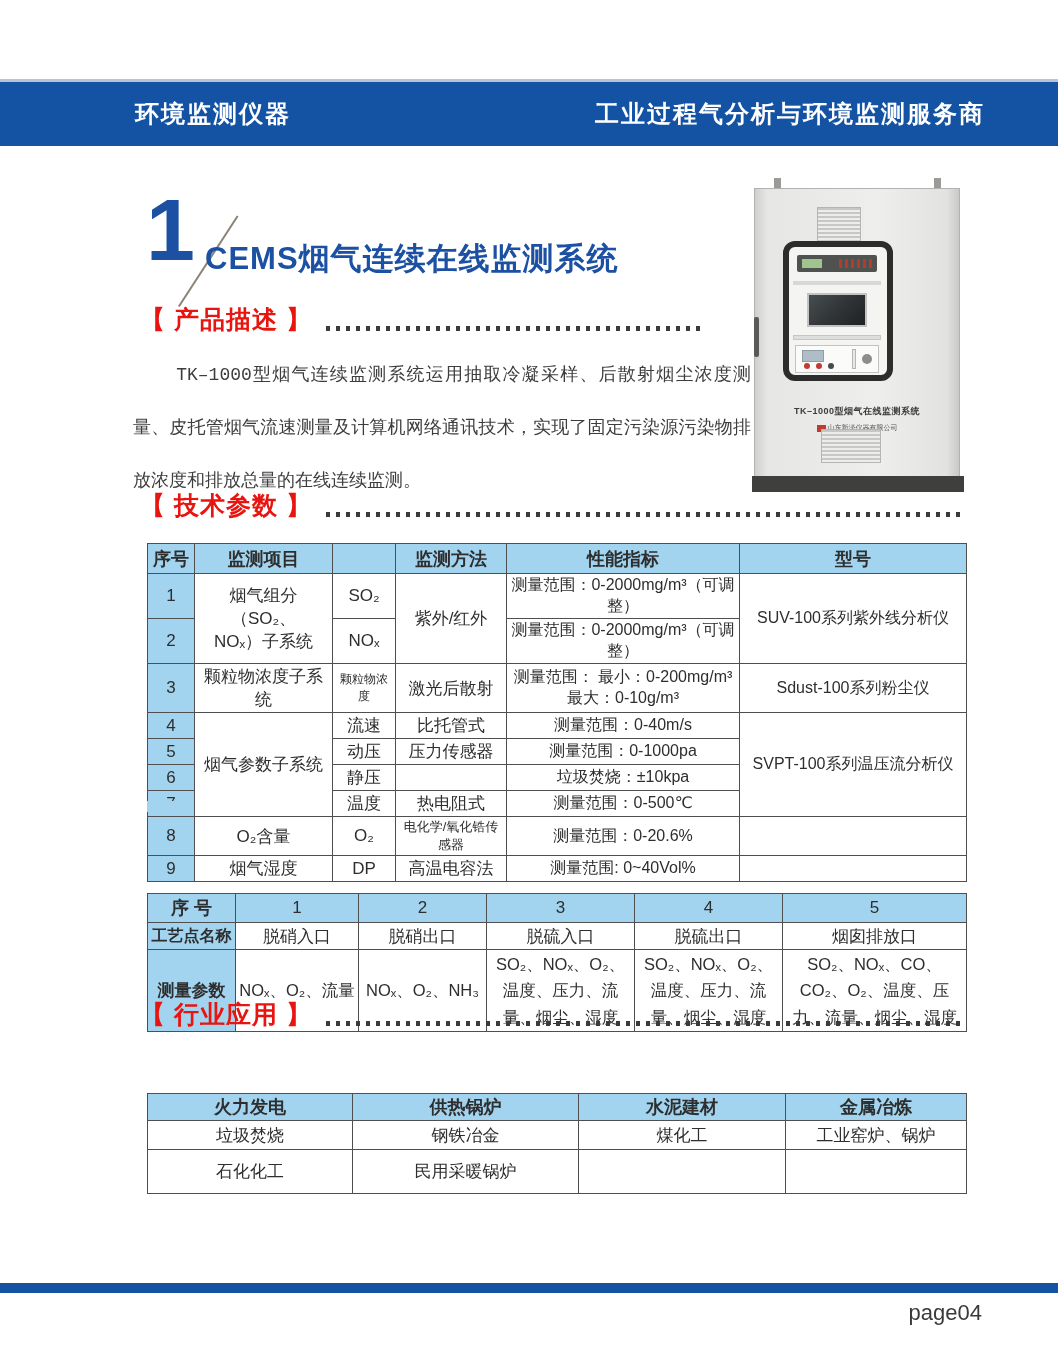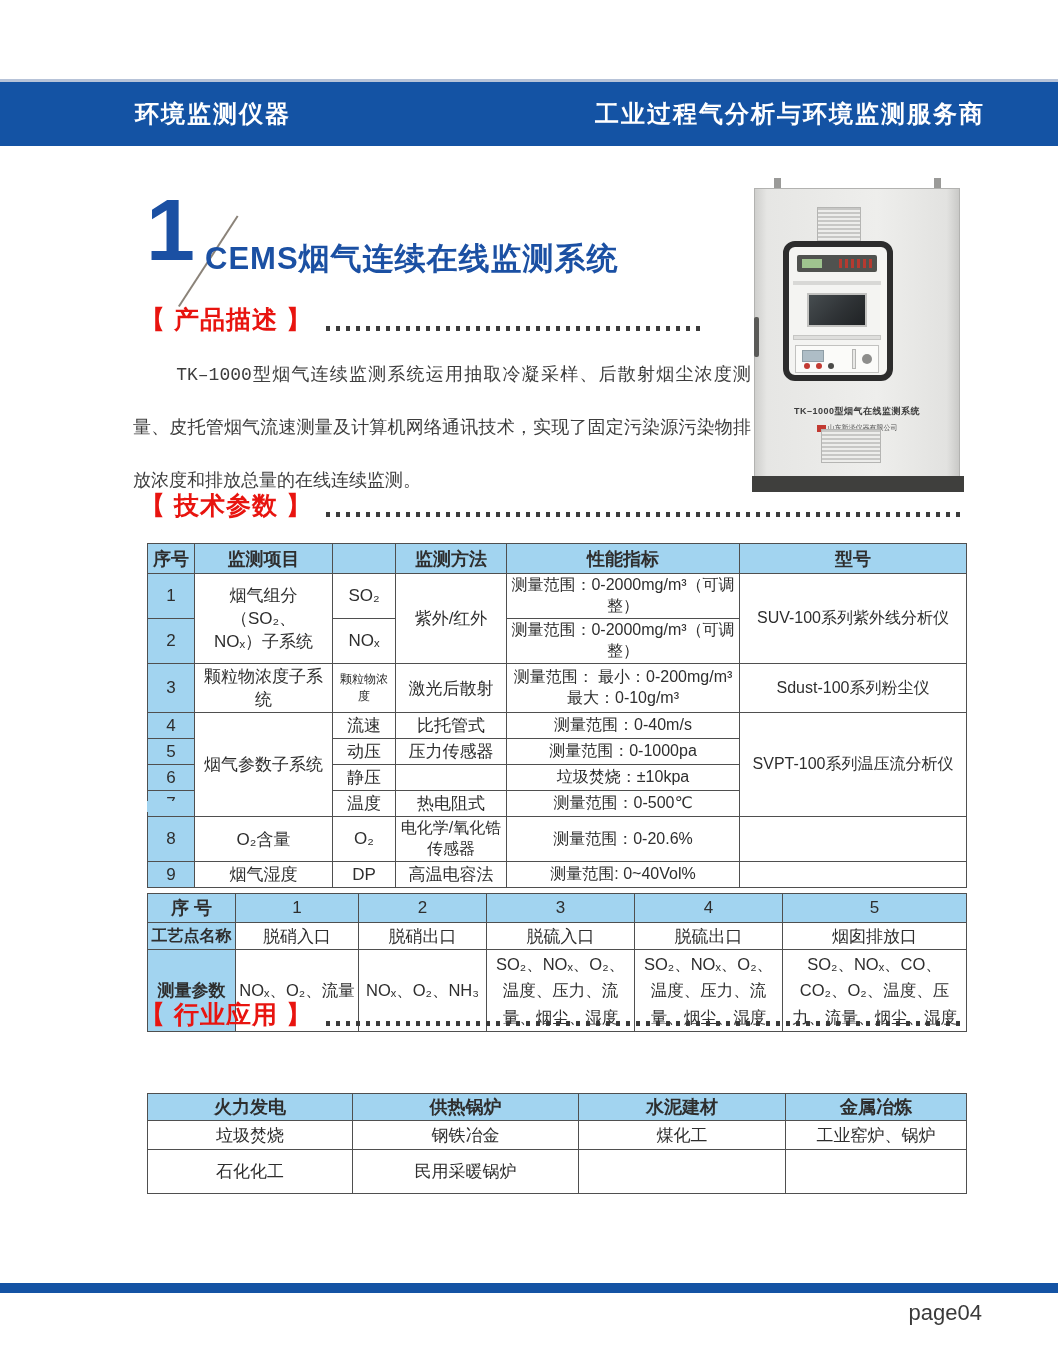--- a/index.html
+++ b/index.html
@@ -30,21 +30,21 @@
 
   
   table.tbl { border-collapse:collapse; table-layout:fixed; width:100%; }
   table.tbl td { border:1px solid #4f4f4f; text-align:center; vertical-align:middle; color:#2e2e2e;
                  padding:1px 2px; overflow:hidden; }
   .tbl-wrap { position:absolute; }
   .bblue { background:#a2d4f0; }
   .th { font-size:18px; font-weight:600; }
   .f17 { font-size:17px; }
   .f16 { font-size:16px; }
-  .f13 { font-size:16px; }
+  .f13 { font-size:13px; }
   .f12 { font-size:12px; }
   .pre { white-space:pre-line; }
   .params { font-size:16.5px; line-height:1.6; padding:2px 3px; }
   .tech-sliver { position:absolute; left:147px; top:801px; width:47px; height:11px; background:#a2d4f0; }
 
   
   .cab { position:absolute; left:752px; top:176px; width:212px; height:318px; }
   .cab .hook { position:absolute; top:2px; width:7px; height:12px; background:#9a9a98; }
   .cab .body { position:absolute; left:2px; top:12px; width:206px; height:290px;
                background:linear-gradient(90deg,#cfcfcd 0,#e6e6e4 12px,#eeeeec 60%,#e2e2e0 94%,#c9c9c7 100%);

